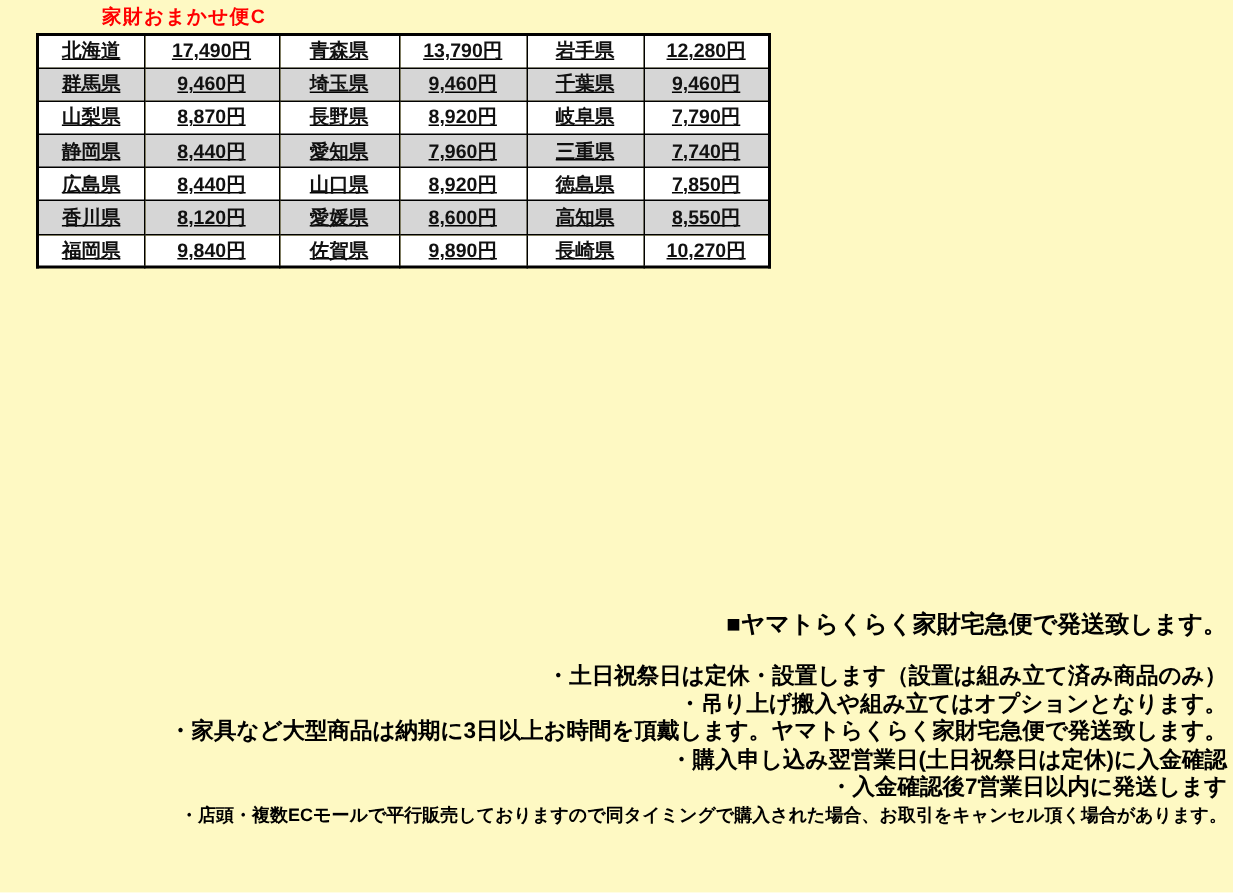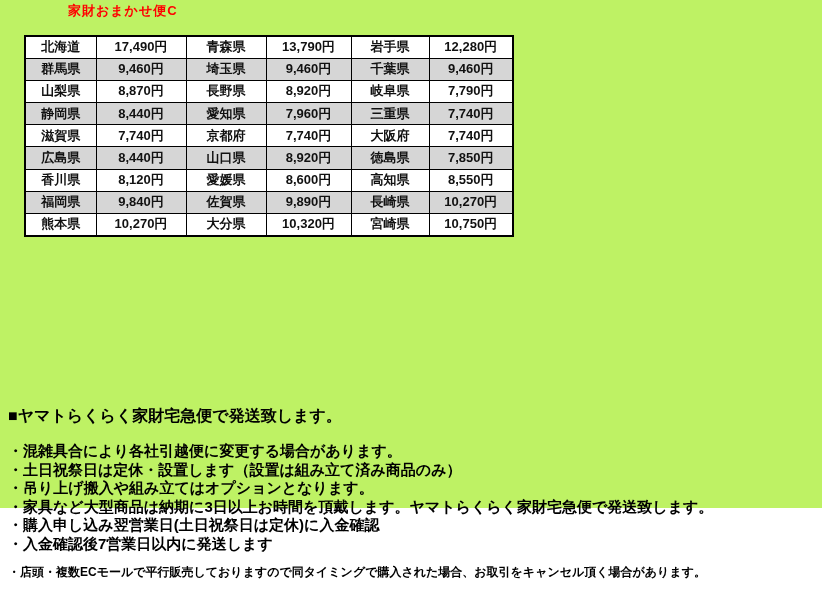--- a/index.html
+++ b/index.html
@@ -4,74 +4,76 @@
 <style>
   * { margin: 0; padding: 0; box-sizing: border-box; }
   html, body {
     width: 822px; height: 595px;
     background: #ffffff;
     font-family: "Liberation Sans", sans-serif;
     overflow: hidden;
   }
   .page {
     position: relative;
-    width: 822px; height: 508px;
-    background: #bef264;
+    width: 822px; height: 595px;
+    background: #fef9c3;
   }
   .table-title {
     position: absolute;
     left: 68px; top: 2px;
     color: #ff0000;
     font-size: 13px;
     font-weight: bold;
     letter-spacing: 1px;
     white-space: nowrap;
   }
   table.price-table {
     position: absolute;
-    left: 24px; top: 35px;
+    left: 24px; top: 22px;
     border-collapse: collapse;
     table-layout: fixed;
     width: 488px;
     border: 2px solid #000000;
+    text-decoration: underline;
   }
   table.price-table td {
     border: 1px solid #000000;
     height: 22.2px;
     text-align: center;
     vertical-align: middle;
     font-size: 13px;
     font-weight: bold;
     color: #111111;
     white-space: nowrap;
     overflow: hidden;
     padding: 0 1px;
   }
   table.price-table tr:nth-child(even) td { background: #d6d6d6; }
   table.price-table tr:nth-child(odd) td { background: #ffffff; }
   .notes {
     position: absolute;
     left: 8px; top: 406px;
     width: 810px;
     color: #000000;
+    text-align: right;
   }
   .notes-heading {
     font-size: 16px;
     font-weight: bold;
     white-space: nowrap;
     margin-bottom: 15px;
   }
   .bullet-line {
     font-size: 15px;
     font-weight: bold;
     line-height: 18.5px;
     white-space: nowrap;
   }
   .notes-footnote {
-    margin-top: 11px;
+    margin-top: 0;
     font-size: 12px;
     font-weight: bold;
     white-space: nowrap;
   }
 </style>
 </head>
 <body>
 
 <div class="page">
 
@@ -113,28 +115,20 @@
         </tr>
         <tr>
           <td>静岡県</td>
           <td>8,440円</td>
           <td>愛知県</td>
           <td>7,960円</td>
           <td>三重県</td>
           <td>7,740円</td>
         </tr>
         <tr>
-          <td>滋賀県</td>
-          <td>7,740円</td>
-          <td>京都府</td>
-          <td>7,740円</td>
-          <td>大阪府</td>
-          <td>7,740円</td>
-        </tr>
-        <tr>
           <td>広島県</td>
           <td>8,440円</td>
           <td>山口県</td>
           <td>8,920円</td>
           <td>徳島県</td>
           <td>7,850円</td>
         </tr>
         <tr>
           <td>香川県</td>
           <td>8,120円</td>
@@ -144,35 +138,26 @@
           <td>8,550円</td>
         </tr>
         <tr>
           <td>福岡県</td>
           <td>9,840円</td>
           <td>佐賀県</td>
           <td>9,890円</td>
           <td>長崎県</td>
           <td>10,270円</td>
         </tr>
-        <tr>
-          <td>熊本県</td>
-          <td>10,270円</td>
-          <td>大分県</td>
-          <td>10,320円</td>
-          <td>宮崎県</td>
-          <td>10,750円</td>
-        </tr>
       </tbody>
   </table>
 
   <div class="notes">
     <div class="notes-heading">■ヤマトらくらく家財宅急便で発送致します。</div>
     <div>
-        <div class="bullet-line">・混雑具合により各社引越便に変更する場合があります。</div>
         <div class="bullet-line">・土日祝祭日は定休・設置します（設置は組み立て済み商品のみ）</div>
         <div class="bullet-line">・吊り上げ搬入や組み立てはオプションとなります。</div>
         <div class="bullet-line">・家具など大型商品は納期に3日以上お時間を頂戴します。ヤマトらくらく家財宅急便で発送致します。</div>
         <div class="bullet-line">・購入申し込み翌営業日(土日祝祭日は定休)に入金確認</div>
         <div class="bullet-line">・入金確認後7営業日以内に発送します</div>
       </div>
     <div class="notes-footnote">・店頭・複数ECモールで平行販売しておりますので同タイミングで購入された場合、お取引をキャンセル頂く場合があります。</div>
   </div>
 
 </div>

